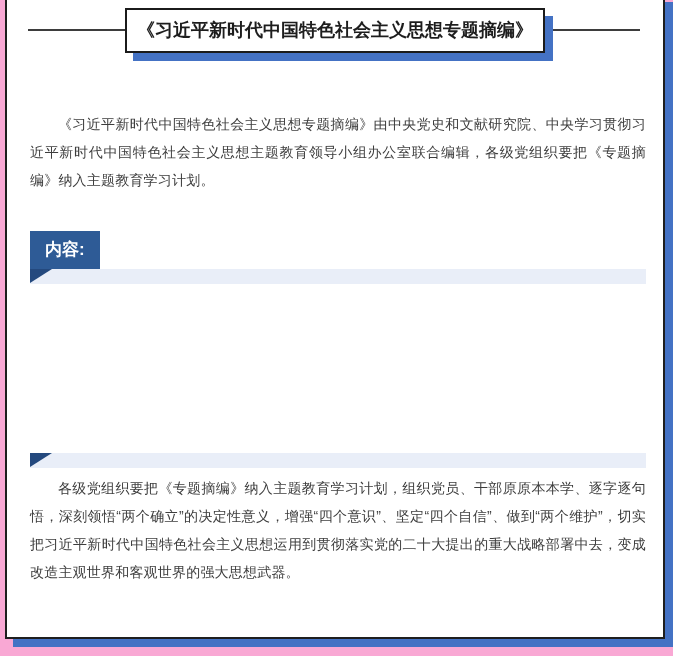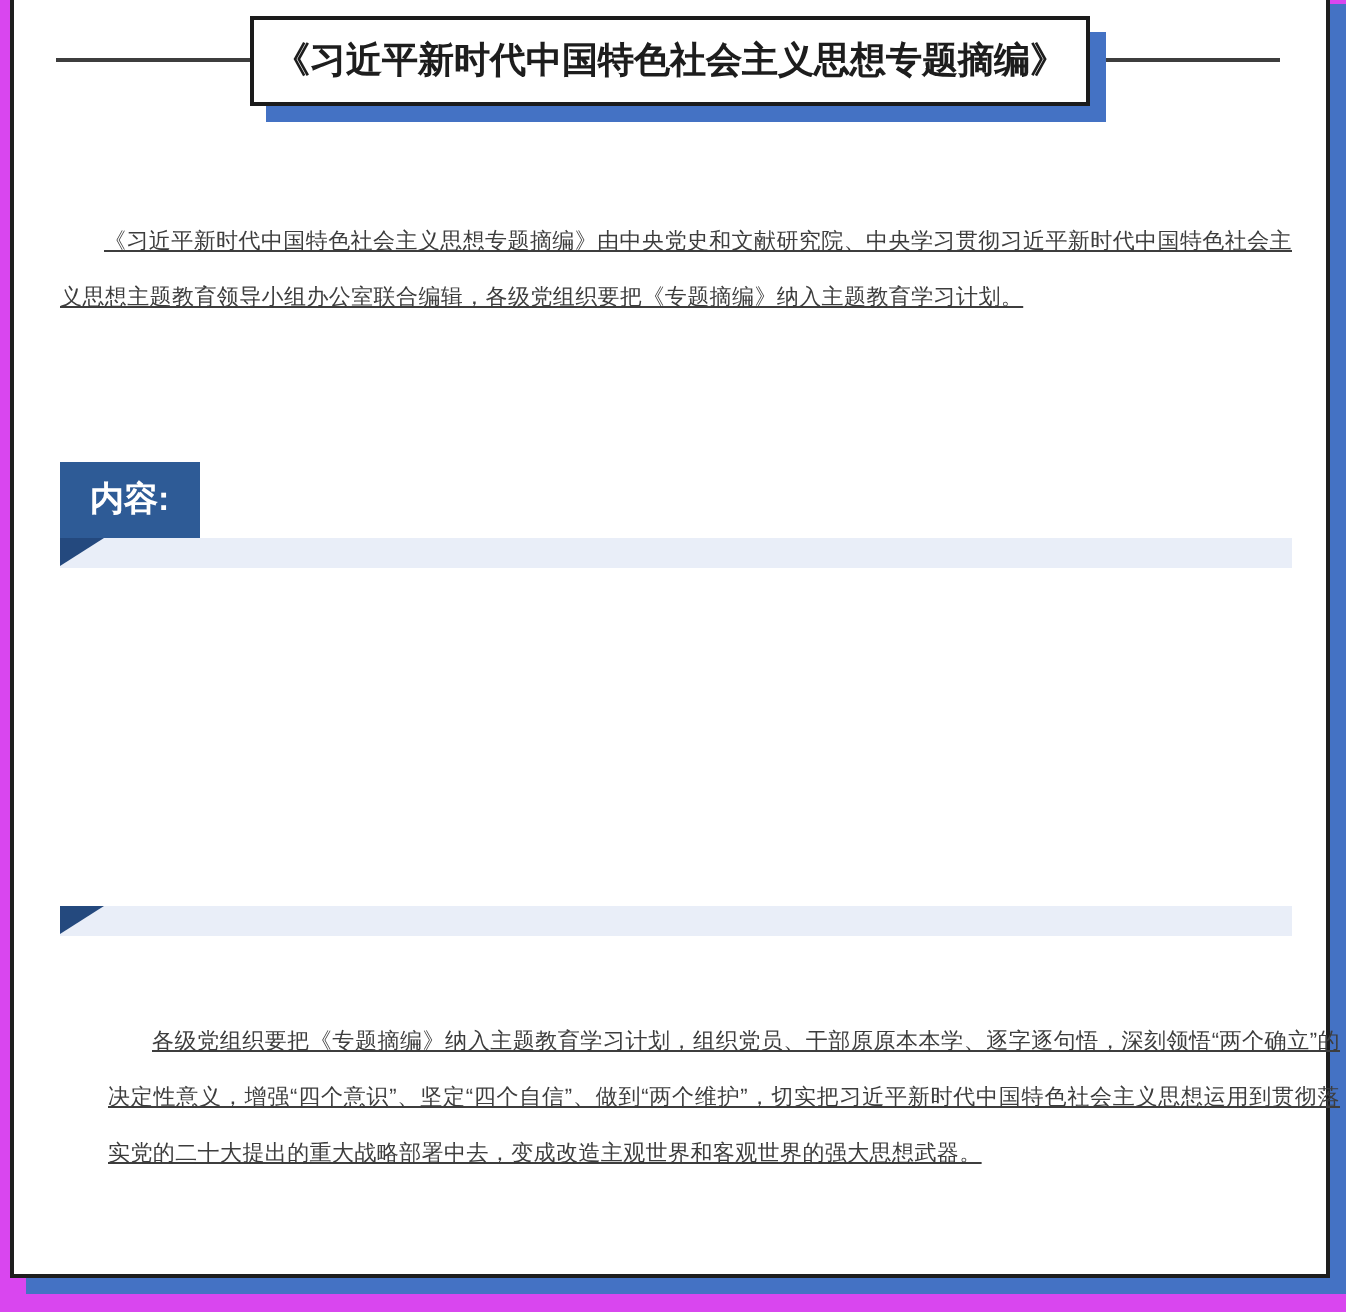--- a/index.html
+++ b/index.html
@@ -6,21 +6,21 @@
     margin: 0;
     padding: 0;
     background: #ffffff;
     font-family: "Liberation Sans", "DejaVu Sans", sans-serif;
   }
   .canvas {
     position: relative;
     width: 673px;
     height: 656px;
     overflow: hidden;
-    background: #d946ef;
+    background: #f9a8d4;
   }
   
   .frame {
     position: absolute;
     left: 5px;
     top: -6px;
     width: 660px;
     height: 645px;
     box-sizing: border-box;
     border: 2px solid #1e1e1e;
@@ -53,31 +53,30 @@
     background: #3d3d3d;
   }
   .deco-line.left  { left: 21px;  width: 104px; }
   .deco-line.right { left: 543px; width: 90px;  }
 
   
   .para {
     position: absolute;
     left: 23px;
     width: 616px;
-    font-size: 11px;
+    font-size: 14px;
     line-height: 28px;
     color: #3d3d3d;
     text-align: justify;
     text-indent: 2em;
     letter-spacing: 0.2px;
-    text-decoration: underline;
   }
   .para.intro { top: 100px; }
   .para.sec1  { top: 294px; }
-  .para.sec2  { top: 500px; margin-left: 24px; }
+  .para.sec2  { top: 464px; }
 
   
   .sec-label {
     position: absolute;
     left: 23px;
     height: 38px;
     line-height: 38px;
     padding: 0 15px;
     background: #2e5b96;
     color: #ffffff;

